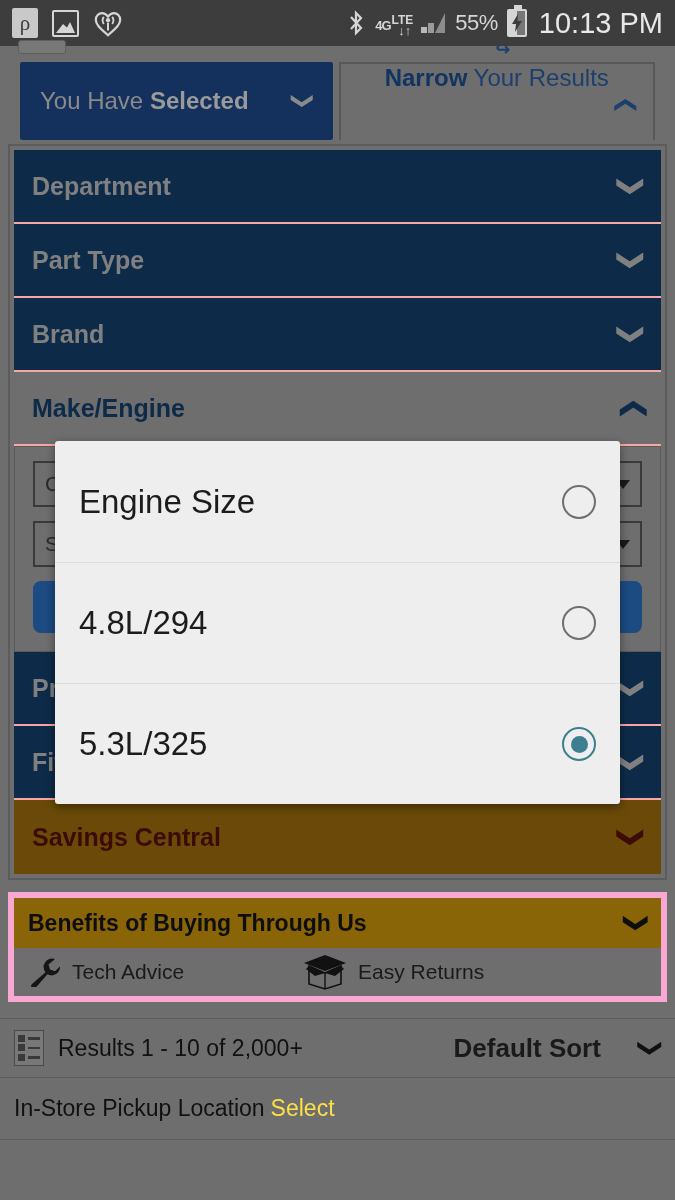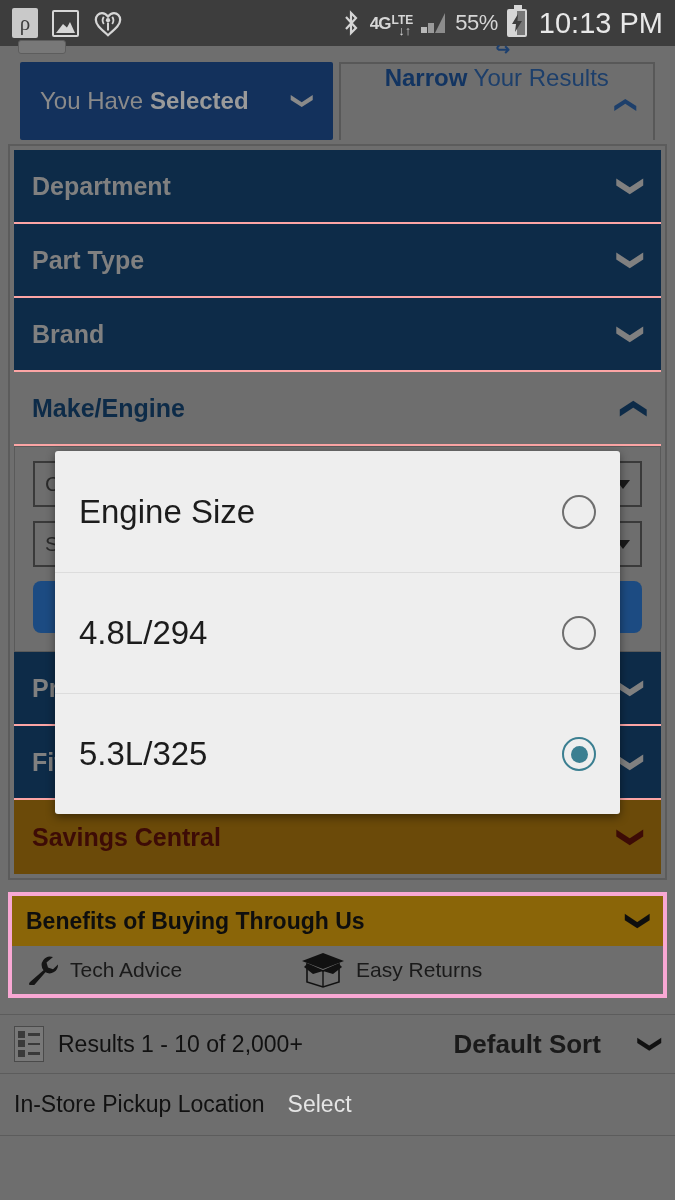--- a/index.html
+++ b/index.html
@@ -34,21 +34,21 @@
     border-right:10px solid transparent; border-bottom:9px solid #d6d6d6;
   }
   .ico-photo::before{
     content:""; position:absolute; right:2px; bottom:2px;
     width:0; height:0; border-left:6px solid transparent;
     border-right:5px solid transparent; border-bottom:11px solid #d6d6d6;
   }
   .ico-iheart{ width:30px; height:30px; }
   .ico-bt{ width:20px; height:28px; }
   .ico-4g{ display:flex; align-items:flex-end; gap:1px; }
-  .g4txt{ font-size:17px; font-weight:bold; letter-spacing:-1px; color:#d6d6d6; line-height:1; }
+  .g4txt{ font-size:13px; font-weight:bold; letter-spacing:-1px; color:#d6d6d6; line-height:1; }
   .ltetxt{ font-size:12px; font-weight:bold; color:#d6d6d6; line-height:1; margin-bottom:6px; }
   .arrows{ display:flex; font-size:13px; line-height:1; color:#d6d6d6; margin-left:-16px; margin-bottom:-5px;}
   .sig{ width:26px; height:22px; position:relative; }
   .batt-pct{ font-size:22px; color:#d6d6d6; letter-spacing:-0.5px; }
   .batt{
     width:20px; height:28px; border:2.5px solid #d6d6d6; border-radius:2px;
     position:relative; background:linear-gradient(to right,#d6d6d6 50%, #777 50%);
   }
   .batt::before{
     content:""; position:absolute; top:-6px; left:5px; width:8px; height:4px; background:#d6d6d6;
@@ -115,21 +115,21 @@
     height:52px; background:#1c4b82; border-radius:8px; color:#dfe7f0;
     display:flex; align-items:center; justify-content:center;
     font-size:22px; font-weight:bold; cursor:pointer;
   }
 
   
   .facet.gold{ background:#6b4a09; color:#3d0b06; }
   .facet.gold .chev{ color:#3d0b06; }
 
   .benefits{
-    margin:12px 8px 0 8px; border:4px solid #f9a8d4; background:#6e6e6e;
+    margin:12px 8px 0 8px; border:6px solid #f9a8d4; background:#6e6e6e;
   }
   .benefits-head{
     height:50px; background:#8a6508; display:flex; align-items:center;
     padding:0 14px; font-size:23px; font-weight:bold; color:#0e0e0e; cursor:pointer;
   }
   .benefits-head .chev{ margin-left:auto; font-size:24px; }
   .benefits-body{
     height:48px; display:flex; align-items:center; padding:0 14px; gap:0px;
   }
   .benefit{ display:flex; align-items:center; gap:10px; font-size:21px; color:#1a1a1a; }
@@ -149,26 +149,26 @@
   .list-ico .sq{ width:7px; height:7px; background:#3a3a3a; }
   .list-ico .ln{ flex:1; height:2.5px; background:#3a3a3a; }
   .results-text{ font-size:23px; color:#111; }
   .sort-text{ font-size:26px; font-weight:bold; color:#1a1a1a; margin-left:auto; }
   .sort-chev{ font-size:24px; color:#111; margin-left:26px; }
 
   .pickup{
     height:62px; display:flex; align-items:center; padding:0 14px;
     font-size:23px; color:#111; border-bottom:1px solid #5c5c5c;
   }
-  .pickup a{ color:#e5e5e5; text-decoration:none; margin-left:23px; cursor:pointer; }
+  .pickup a{ color:#fde047; text-decoration:none; margin-left:6px; cursor:pointer; }
 
   
   .scrim{ position:absolute; inset:0; background:rgba(0,0,0,0); }
   .dialog{
-    position:absolute; left:55px; top:451px; width:565px; height:363px;
+    position:absolute; left:55px; top:441px; width:565px; height:363px;
     background:#eeeeee; border-radius:3px;
     box-shadow:0 3px 10px rgba(0,0,0,0.45);
     overflow:hidden;
   }
   .opt{
     height:121px; display:flex; align-items:center; padding:0 24px;
     font-size:33px; color:#1c1c1c; cursor:pointer;
   }
   .opt + .opt{ border-top:1px solid #dcdcdc; }
   .radio{

